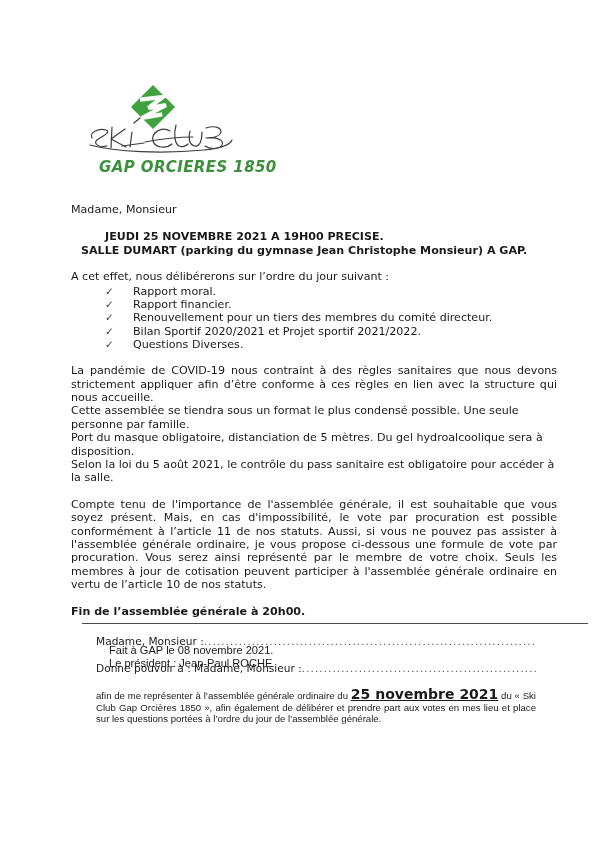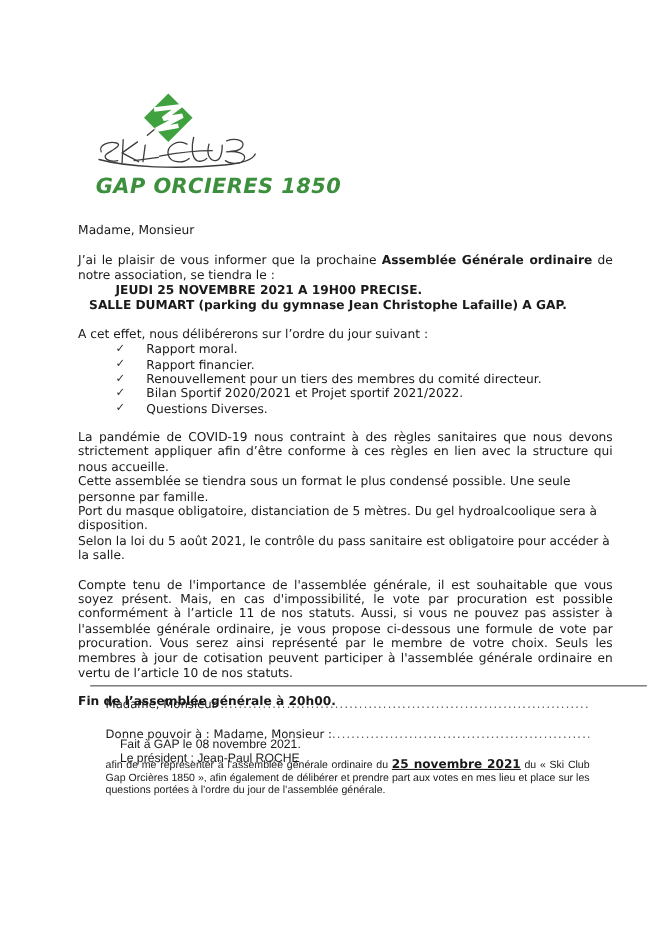--- a/index.html
+++ b/index.html
@@ -39,27 +39,27 @@
   }
   .logo-script {
     position: absolute;
     left: 0px;
     top: 32px;
     width: 165px;
     height: 44px;
   }
   .logo-sub {
     position: absolute;
-    left: 1px;
+    left: 13px;
     top: 74px;
     width: 165px;
     text-align: center;
     font-family: "DejaVu Sans", sans-serif;
     font-weight: bold;
-    font-size: 19px;
+    font-size: 15px;
     letter-spacing: 0.4px;
     color: #3c8f3c;
     font-style: italic;
     white-space: nowrap;
   }
 
   
   .doc {
     position: absolute;
     left: 71px;
@@ -154,21 +154,21 @@
     font-family: "Liberation Sans", sans-serif;
     font-size: 9.6px;
     line-height: 11.6px;
     text-align: justify;
     margin-top: 2px;
   }
   .form-note .u-bold {
     font-weight: bold;
     text-decoration: underline;
     font-family: "DejaVu Sans", sans-serif;
-    font-size: 11px;
+    font-size: 14px;
   }
   .sig {
     font-family: "Liberation Sans", sans-serif;
     font-size: 10.4px;
     line-height: 13px;
     margin-top: 1px;
   }
 </style>
 </head>
 <body>
@@ -207,25 +207,24 @@
       </g>
     </svg>
 
     <div class="logo-sub">GAP ORCIERES 1850</div>
   </div>
 
   <div class="doc">
 
     <p class="salutation">Madame, Monsieur</p>
 
-    <p><span>J’ai le plaisir de vous informer que la prochaine </span><b>Assemblée Générale ordinaire</b><span> de notre association, se tiendra le :</span></p>
 
     <p class="center-bold indent-a">JEUDI 25 NOVEMBRE 2021 A 19H00 PRECISE.</p>
 
-    <p class="center-bold indent-b">SALLE DUMART (parking du gymnase Jean Christophe Lafaille) A GAP.</p>
+    <p class="center-bold indent-b">SALLE DUMART (parking du gymnase Jean Christophe Monsieur) A GAP.</p>
 
     <div class="spacer-md"></div>
 
     <p class="no-justify">A cet effet, nous délibérerons sur l’ordre du jour suivant :</p>
 
     <ul class="agenda">
       <li><span class="chk">✓</span><span>Rapport moral.</span></li>
       <li><span class="chk">✓</span><span>Rapport financier.</span></li>
       <li><span class="chk">✓</span><span>Renouvellement pour un tiers des membres du comité directeur.</span></li>
       <li><span class="chk">✓</span><span>Bilan Sportif 2020/2021 et Projet sportif 2021/2022.</span></li>

